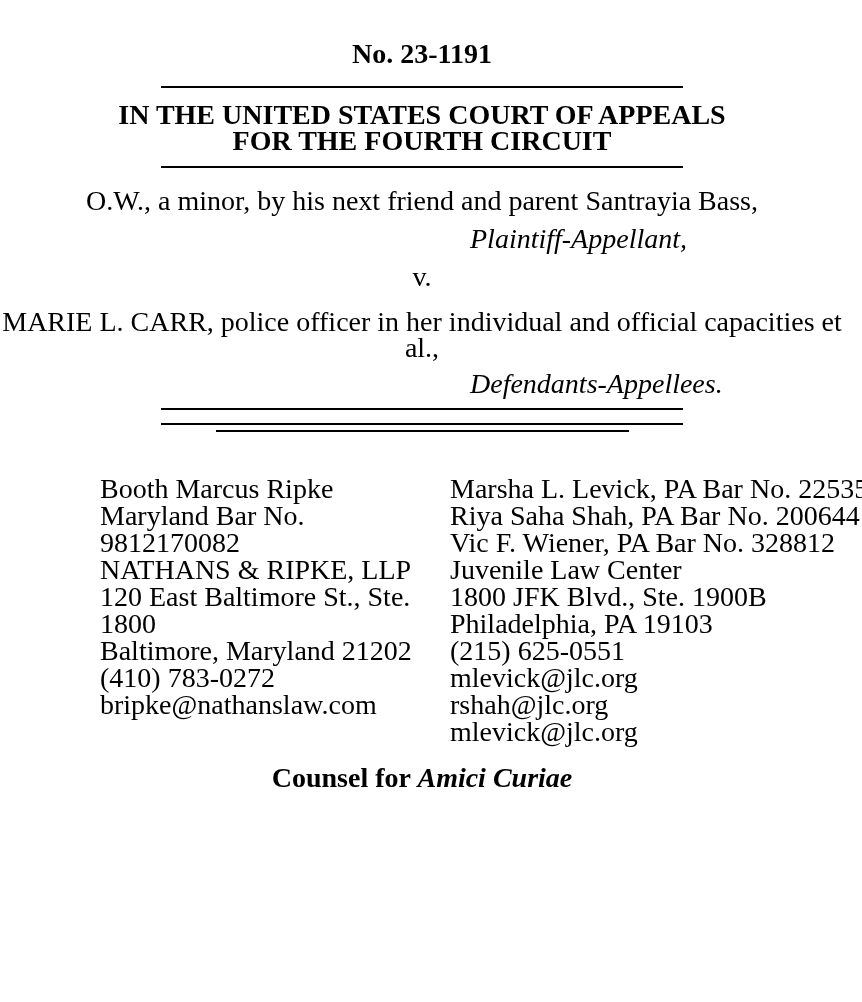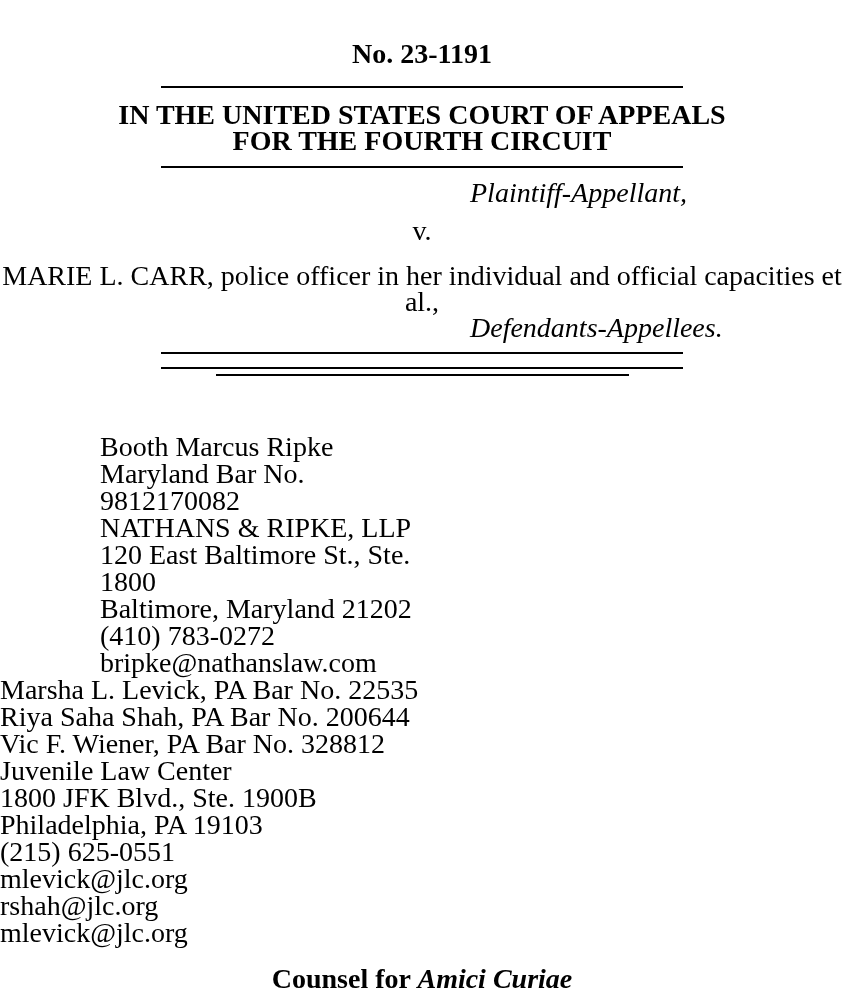--- a/index.html
+++ b/index.html
@@ -37,30 +37,30 @@
   .rule-short { margin-top: 5px; width: 413px; }
 
   .case-number { }
   .court-name  { margin-top: 14px; }
 
   .caption-plaintiff   { margin-top: 20px; }
   .designation         { padding-left: 470px; font-style: italic; }
   .designation-p       { margin-top: 12px; }
   .versus              { margin-top: 12px; }
   .caption-defendants  { margin-top: 19px; }
-  .designation-d       { }
+  .designation-d       { margin-top: 10px; }
 
   .appeal-block { margin-top: 4px; line-height: 26px; }
 
   .brief-title  { margin-top: 8px; line-height: 27px; }
 
   .counsel-row {
-    margin-top: 57px;
+    margin-top: 43px;
     display: flex;
-    flex-direction: column;
+    flex-direction: row;
     line-height: 27px;
   }
   .counsel-col-left {
     margin-left: 100px;
     width: 350px;
     flex: 0 0 auto;
   }
   .counsel-col-right {
     flex: 0 0 auto;
   }
@@ -77,20 +77,21 @@
   <div class="rule rule-1"></div>
 
   <div class="court-name center bold">
     <div>IN THE UNITED STATES COURT OF APPEALS</div>
     <div>FOR THE FOURTH CIRCUIT</div>
   </div>
 
   <div class="rule rule-2"></div>
 
   <div class="caption">
+    <div class="caption-plaintiff center">O.W., a minor, by his next friend and parent Santrayia Bass,</div>
     <div class="designation designation-p">Plaintiff-Appellant,</div>
     <div class="versus center">v.</div>
     <div class="caption-defendants center">MARIE L. CARR, police officer in her individual and official capacities et al.,</div>
     <div class="designation designation-d">Defendants-Appellees.</div>
   </div>
 
   <div class="rule rule-3"></div>
 
 
   <div class="rule rule-4"></div>

